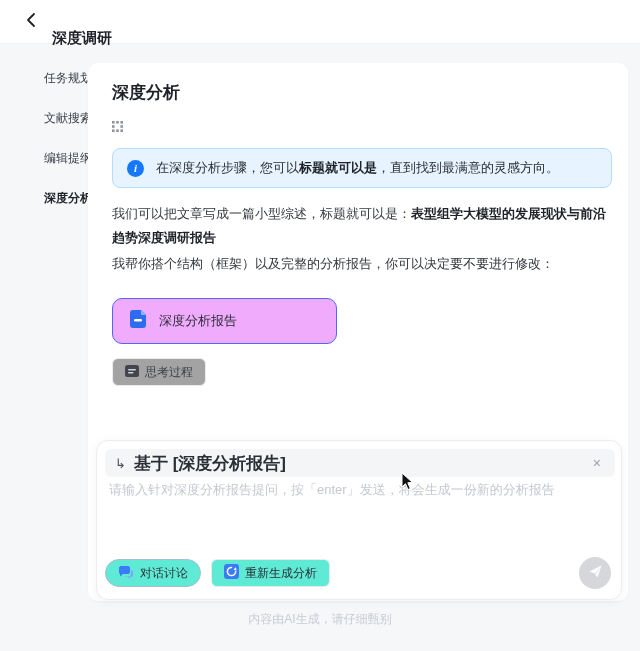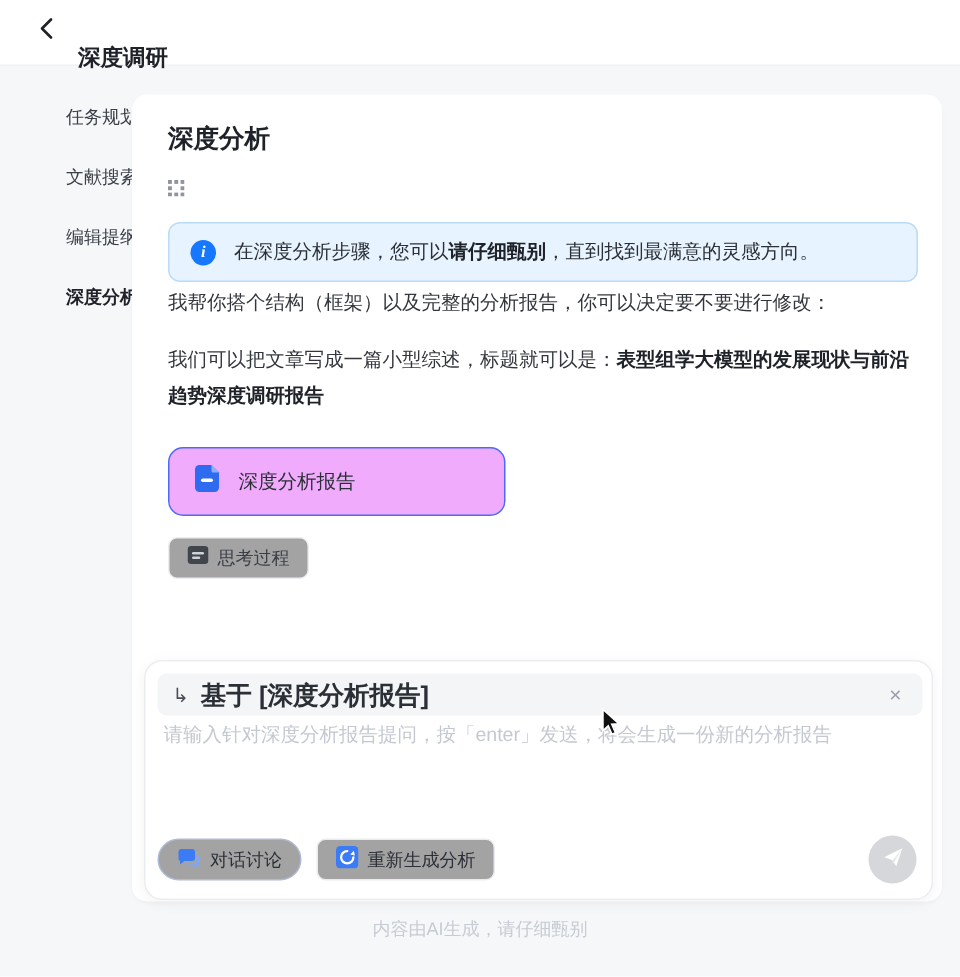--- a/index.html
+++ b/index.html
@@ -97,21 +97,21 @@
     font-family:"Liberation Sans", sans-serif; font-size:13px; color:#333;
     margin:4px 0 0 4px; background:transparent;
   }
   .composer textarea::placeholder { color:#c4c8d0; }
   .composer-actions {
     position:absolute; left:8px; right:10px; bottom:10px;
     display:flex; align-items:center;
   }
   .pill-btn {
     display:inline-flex; align-items:center; height:28px; padding:0 12px;
-    background:#a3a3a3; cursor:pointer; font-size:12px; color:#2b2f36;
+    background:#5eead4; cursor:pointer; font-size:12px; color:#2b2f36;
   }
   .chat-btn { border:1px solid #aebad3; border-radius:15px; }
   .regen-btn { border:1px solid #e9ebee; border-radius:6px; margin-left:10px; }
   .pill-label { margin-left:6px; }
   .send-btn {
     margin-left:auto; width:32px; height:32px; border-radius:50%;
     background:#d5d7da; display:flex; align-items:center; justify-content:center;
     cursor:pointer; border:none;
   }
 
@@ -171,28 +171,28 @@
             <rect x="4.2" y="8.4" width="2.6" height="2.6"></rect>
             <rect x="8.4" y="8.4" width="2.6" height="2.6"></rect>
         </g>
       </svg>
     </span>
   </div>
 
   <div class="info-banner">
     <span class="info-icon">i</span>
     <span class="info-text">
-      <span>在深度分析步骤，您可以</span><b>请仔细甄别</b><span>，直到找到最满意的灵感方向。</span>
-    </span>
-  </div>
-
-  <p class="para second">我帮你搭个结构（框架）以及完整的分析报告，你可以决定要不要进行修改：</p>
+      <span>在深度分析步骤，您可以</span><b>标题就可以是</b><span>，直到找到最满意的灵感方向。</span>
+    </span>
+  </div>
+
   <p class="para">
     <span>我们可以把文章写成一篇小型综述，标题就可以是：</span><b>表型组学大模型的发展现状与前沿趋势深度调研报告</b>
   </p>
+  <p class="para second">我帮你搭个结构（框架）以及完整的分析报告，你可以决定要不要进行修改：</p>
 
   <div class="report-card">
     <span class="icon">
       <svg width="22" height="22" viewBox="0 0 22 22">
         <path d="M3 5 a3 3 0 0 1 3-3 h8 l5 5 v10 a3 3 0 0 1 -3 3 h-10 a3 3 0 0 1 -3-3 z" fill="#2f6bf0"></path>
         <path d="M14 2 l5 5 h-4 a1 1 0 0 1 -1-1 z" fill="#8fb0f7"></path>
         <rect x="7" y="11" width="8" height="2.4" rx="1.2" fill="#ffffff"></rect>
       </svg>
     </span>
     <span class="report-label">深度分析报告</span>

